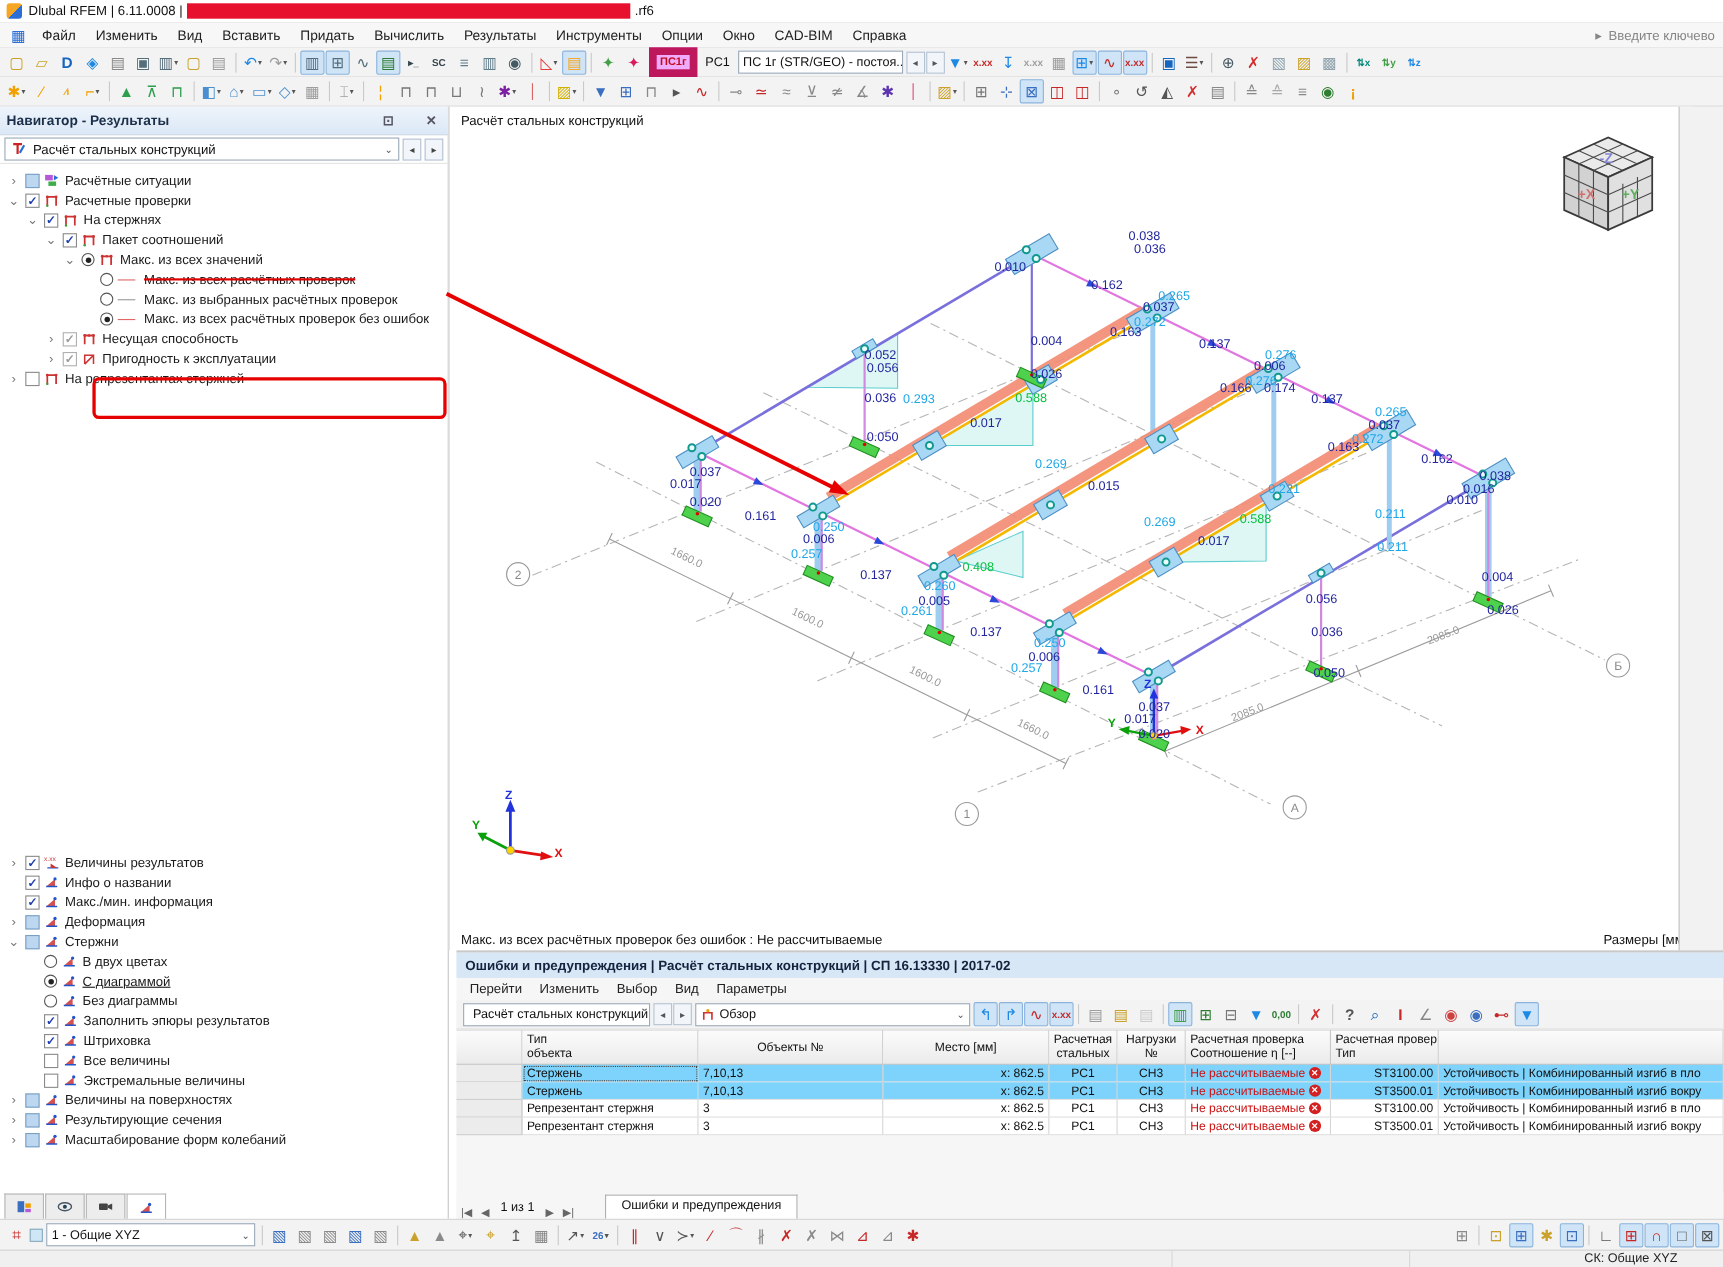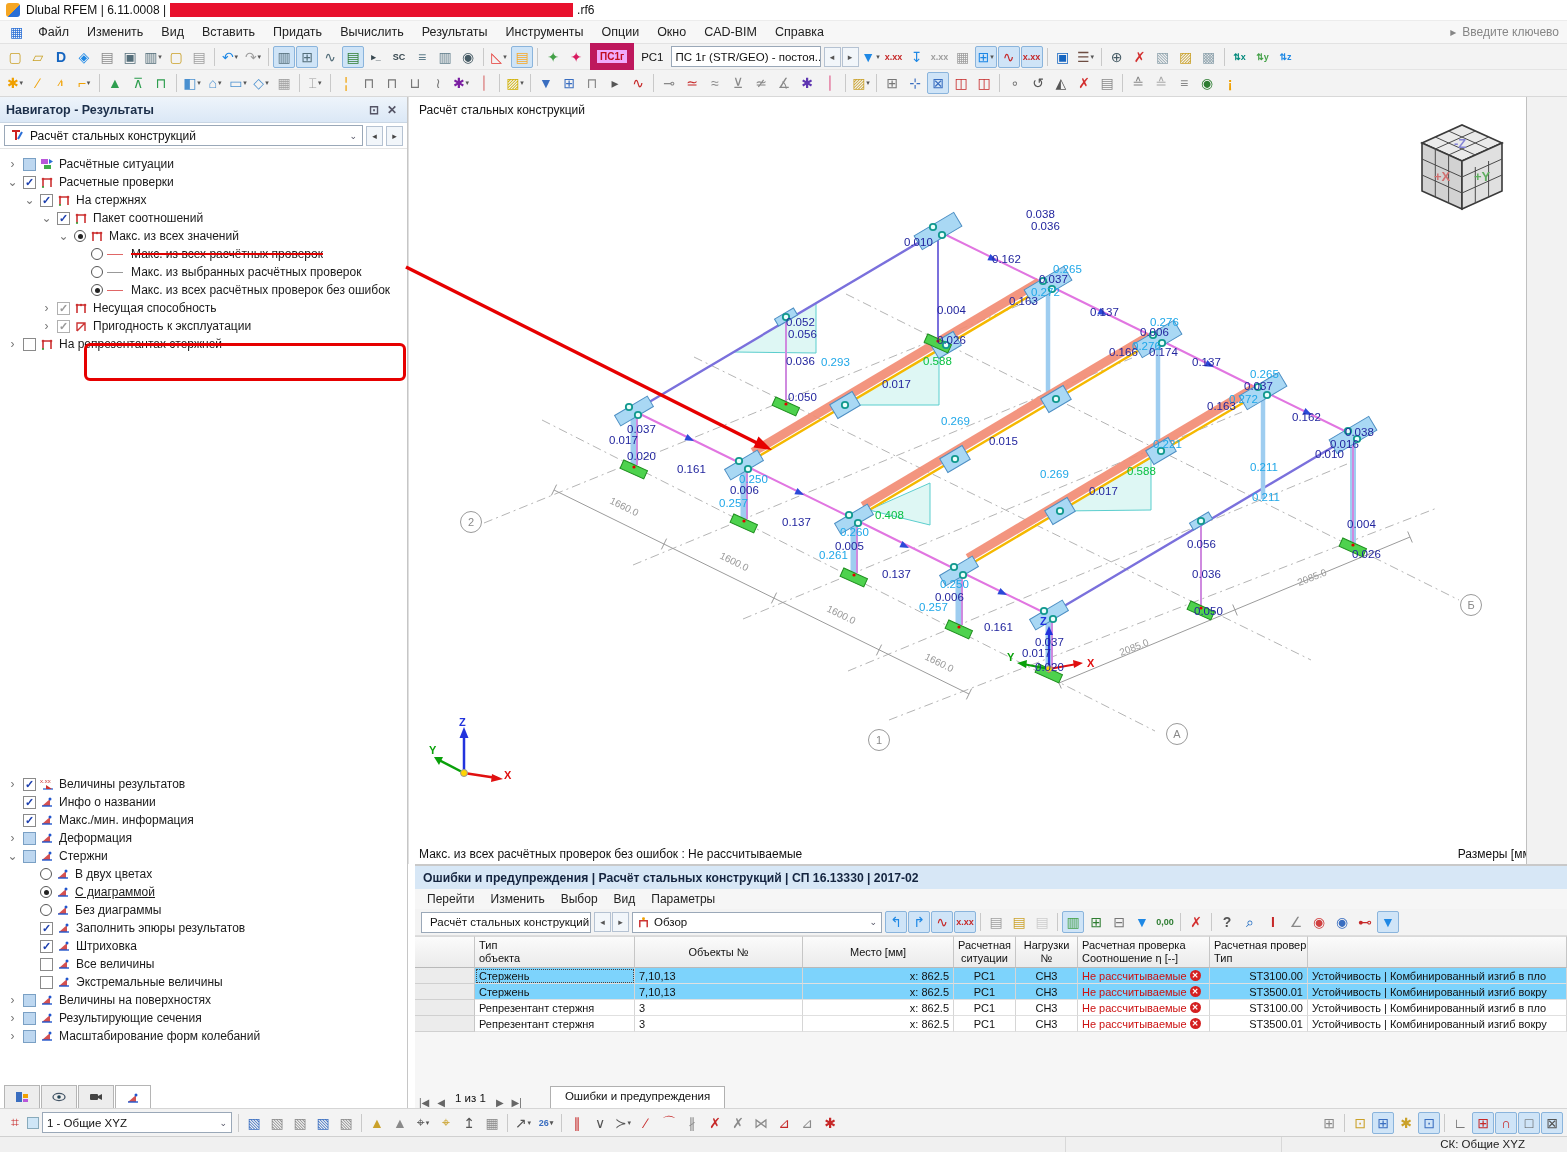--- a/index.html
+++ b/index.html
@@ -26,21 +26,21 @@
   .tsep{width:1px;height:18px;background:#c9c9c9;margin:0 3px;flex:none;}
   .tsp{flex:1;}
   .tcombo{height:21px;border:1px solid #9aa8b8;background:#fff;font-size:11.5px;display:inline-flex;align-items:center;gap:4px;padding:0 4px;margin:0 2px;white-space:nowrap;overflow:hidden;}
   .tcombo .chev{margin-left:auto;font-size:9px;color:#556;}
   .badge{border:7px solid #be185d;color:#c00d1d;background:#f0abfc;font-size:10px;font-weight:bold;padding:1px 3px;margin:0 2px;}
   .tlabel{font-size:11.5px;margin:0 4px;}
   .tbtn{min-width:17px;height:20px;border:1px solid #b5c2d2;background:#f2f6fa;display:inline-flex;align-items:center;justify-content:center;font-size:9px;color:#444;}
   .icoimg{width:15px;height:15px;display:inline-block;}
   
   #navpanel{position:absolute;left:0;top:97px;width:408px;height:1011px;background:#fff;border-right:1px solid #c6c6c6;}
-  #navhdr{height:26px;background:linear-gradient(#eef4fb,#dbe8f6);border-bottom:1px solid #c9d6e4;display:flex;align-items:center;padding:0 6px;font-weight:600;color:#1c2f4a;font-size:12.5px;gap:0;}
+  #navhdr{height:26px;background:linear-gradient(#eef4fb,#dbe8f6);border-bottom:1px solid #c9d6e4;display:flex;align-items:center;padding:0 6px;font-weight:600;color:#1c2f4a;font-size:12.5px;gap:21px;}
   #navhdr .hicon{margin-left:auto;color:#556;font-size:12px;padding:0 4px;cursor:default;}
   #navcombo{height:26px;display:flex;align-items:center;padding:2px 4px;gap:3px;border-bottom:1px solid #e4e4e4;}
   .navselect{flex:1;height:21px;border:1px solid #9aa8b8;background:#fff;display:flex;align-items:center;gap:5px;padding:0 5px;font-size:12px;}
   .navselect .chev{margin-left:auto;font-size:9px;color:#556;}
   .tree{position:absolute;left:0;width:100%;}
   #tree1{top:58px;}
   #tree2{top:678px;}
   .trow{display:flex;align-items:center;height:18px;gap:4px;font-size:12px;color:#1a1a1a;white-space:nowrap;}
   .texp{width:13px;text-align:center;color:#777;font-size:12px;flex:none;}
   .cb{width:13px;height:13px;border:1px solid #8a8a8a;background:#fff;flex:none;display:inline-flex;align-items:center;justify-content:center;font-size:11px;font-weight:bold;color:#1d3fae;}
@@ -943,21 +943,21 @@
           <div class="hcell" style="width: 168px;">
             <span></span>
             <span>Объекты №</span>
           </div>
           <div class="hcell" style="width: 151px;">
             <span></span>
             <span>Место [мм]</span>
           </div>
           <div class="hcell" style="width: 62px;">
             <span>Расчетная</span>
-            <span>ситуации</span>
+            <span>стальных</span>
           </div>
           <div class="hcell" style="width: 62px;">
             <span>Нагрузки</span>
             <span>№</span>
           </div>
           <div class="hcell left" style="width: 132px;">
             <span>Расчетная проверка</span>
             <span>Соотношение η [--]</span>
           </div>
           <div class="hcell left" style="width: 98px;">

